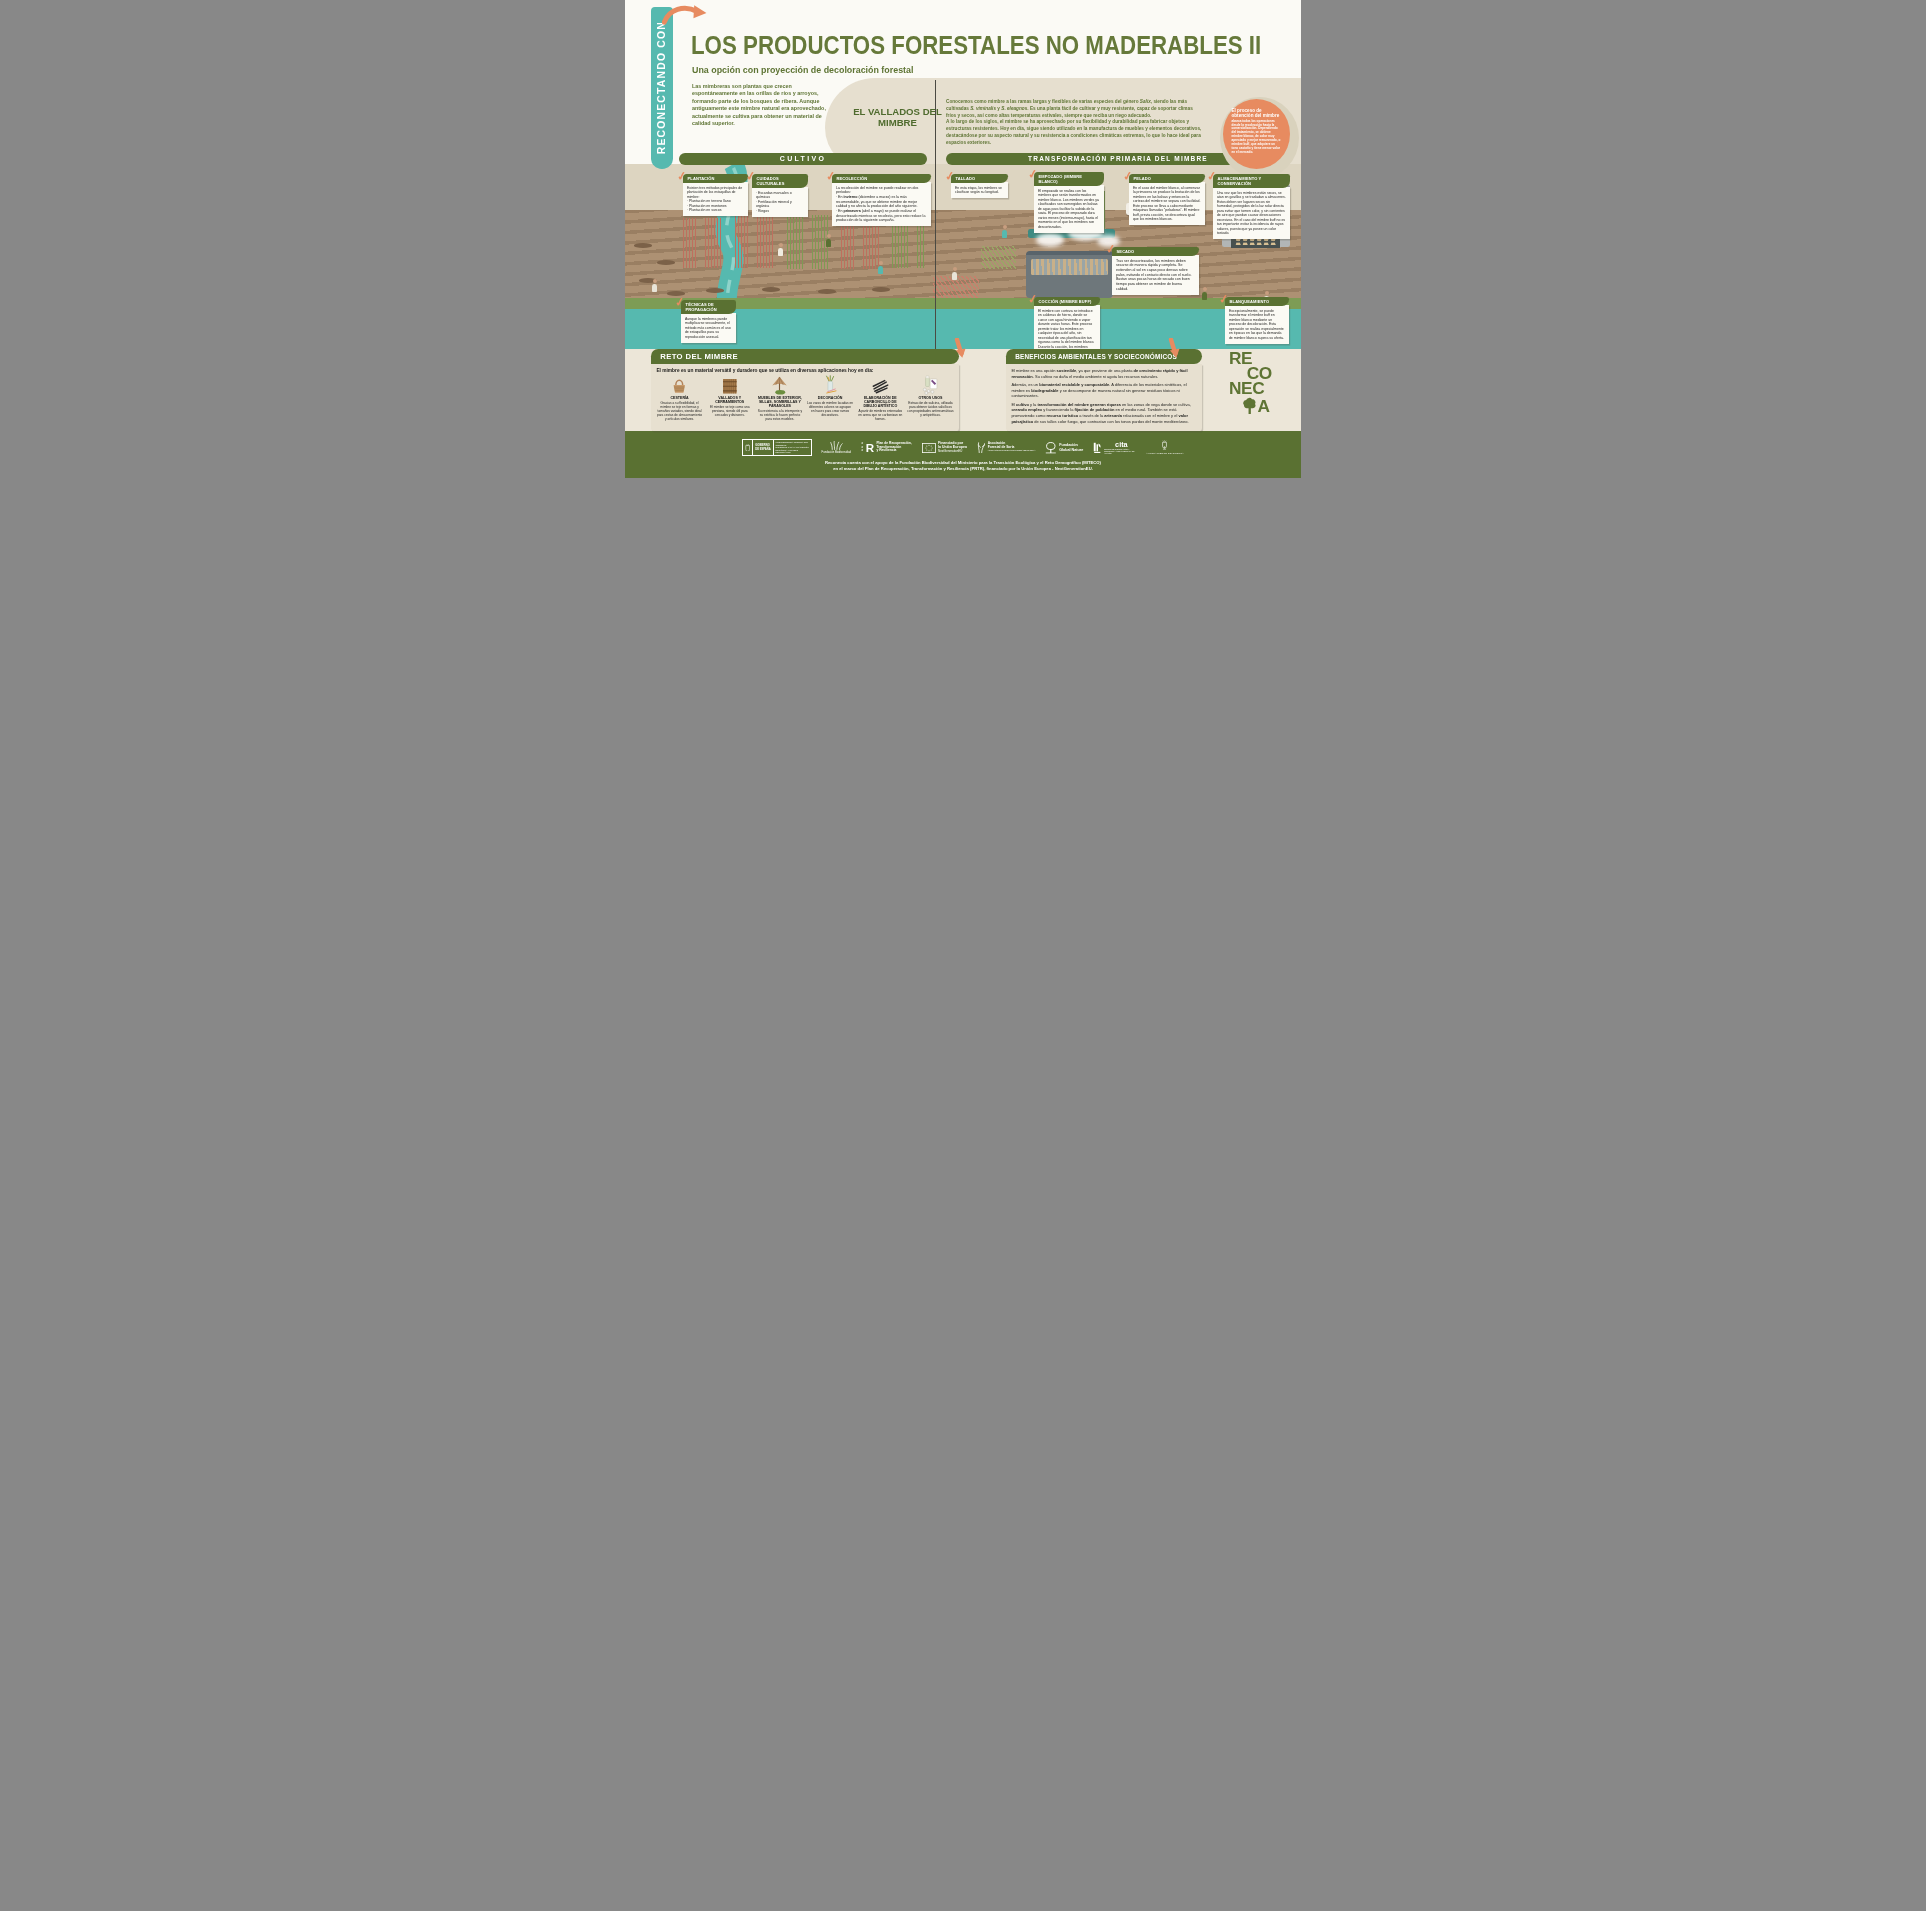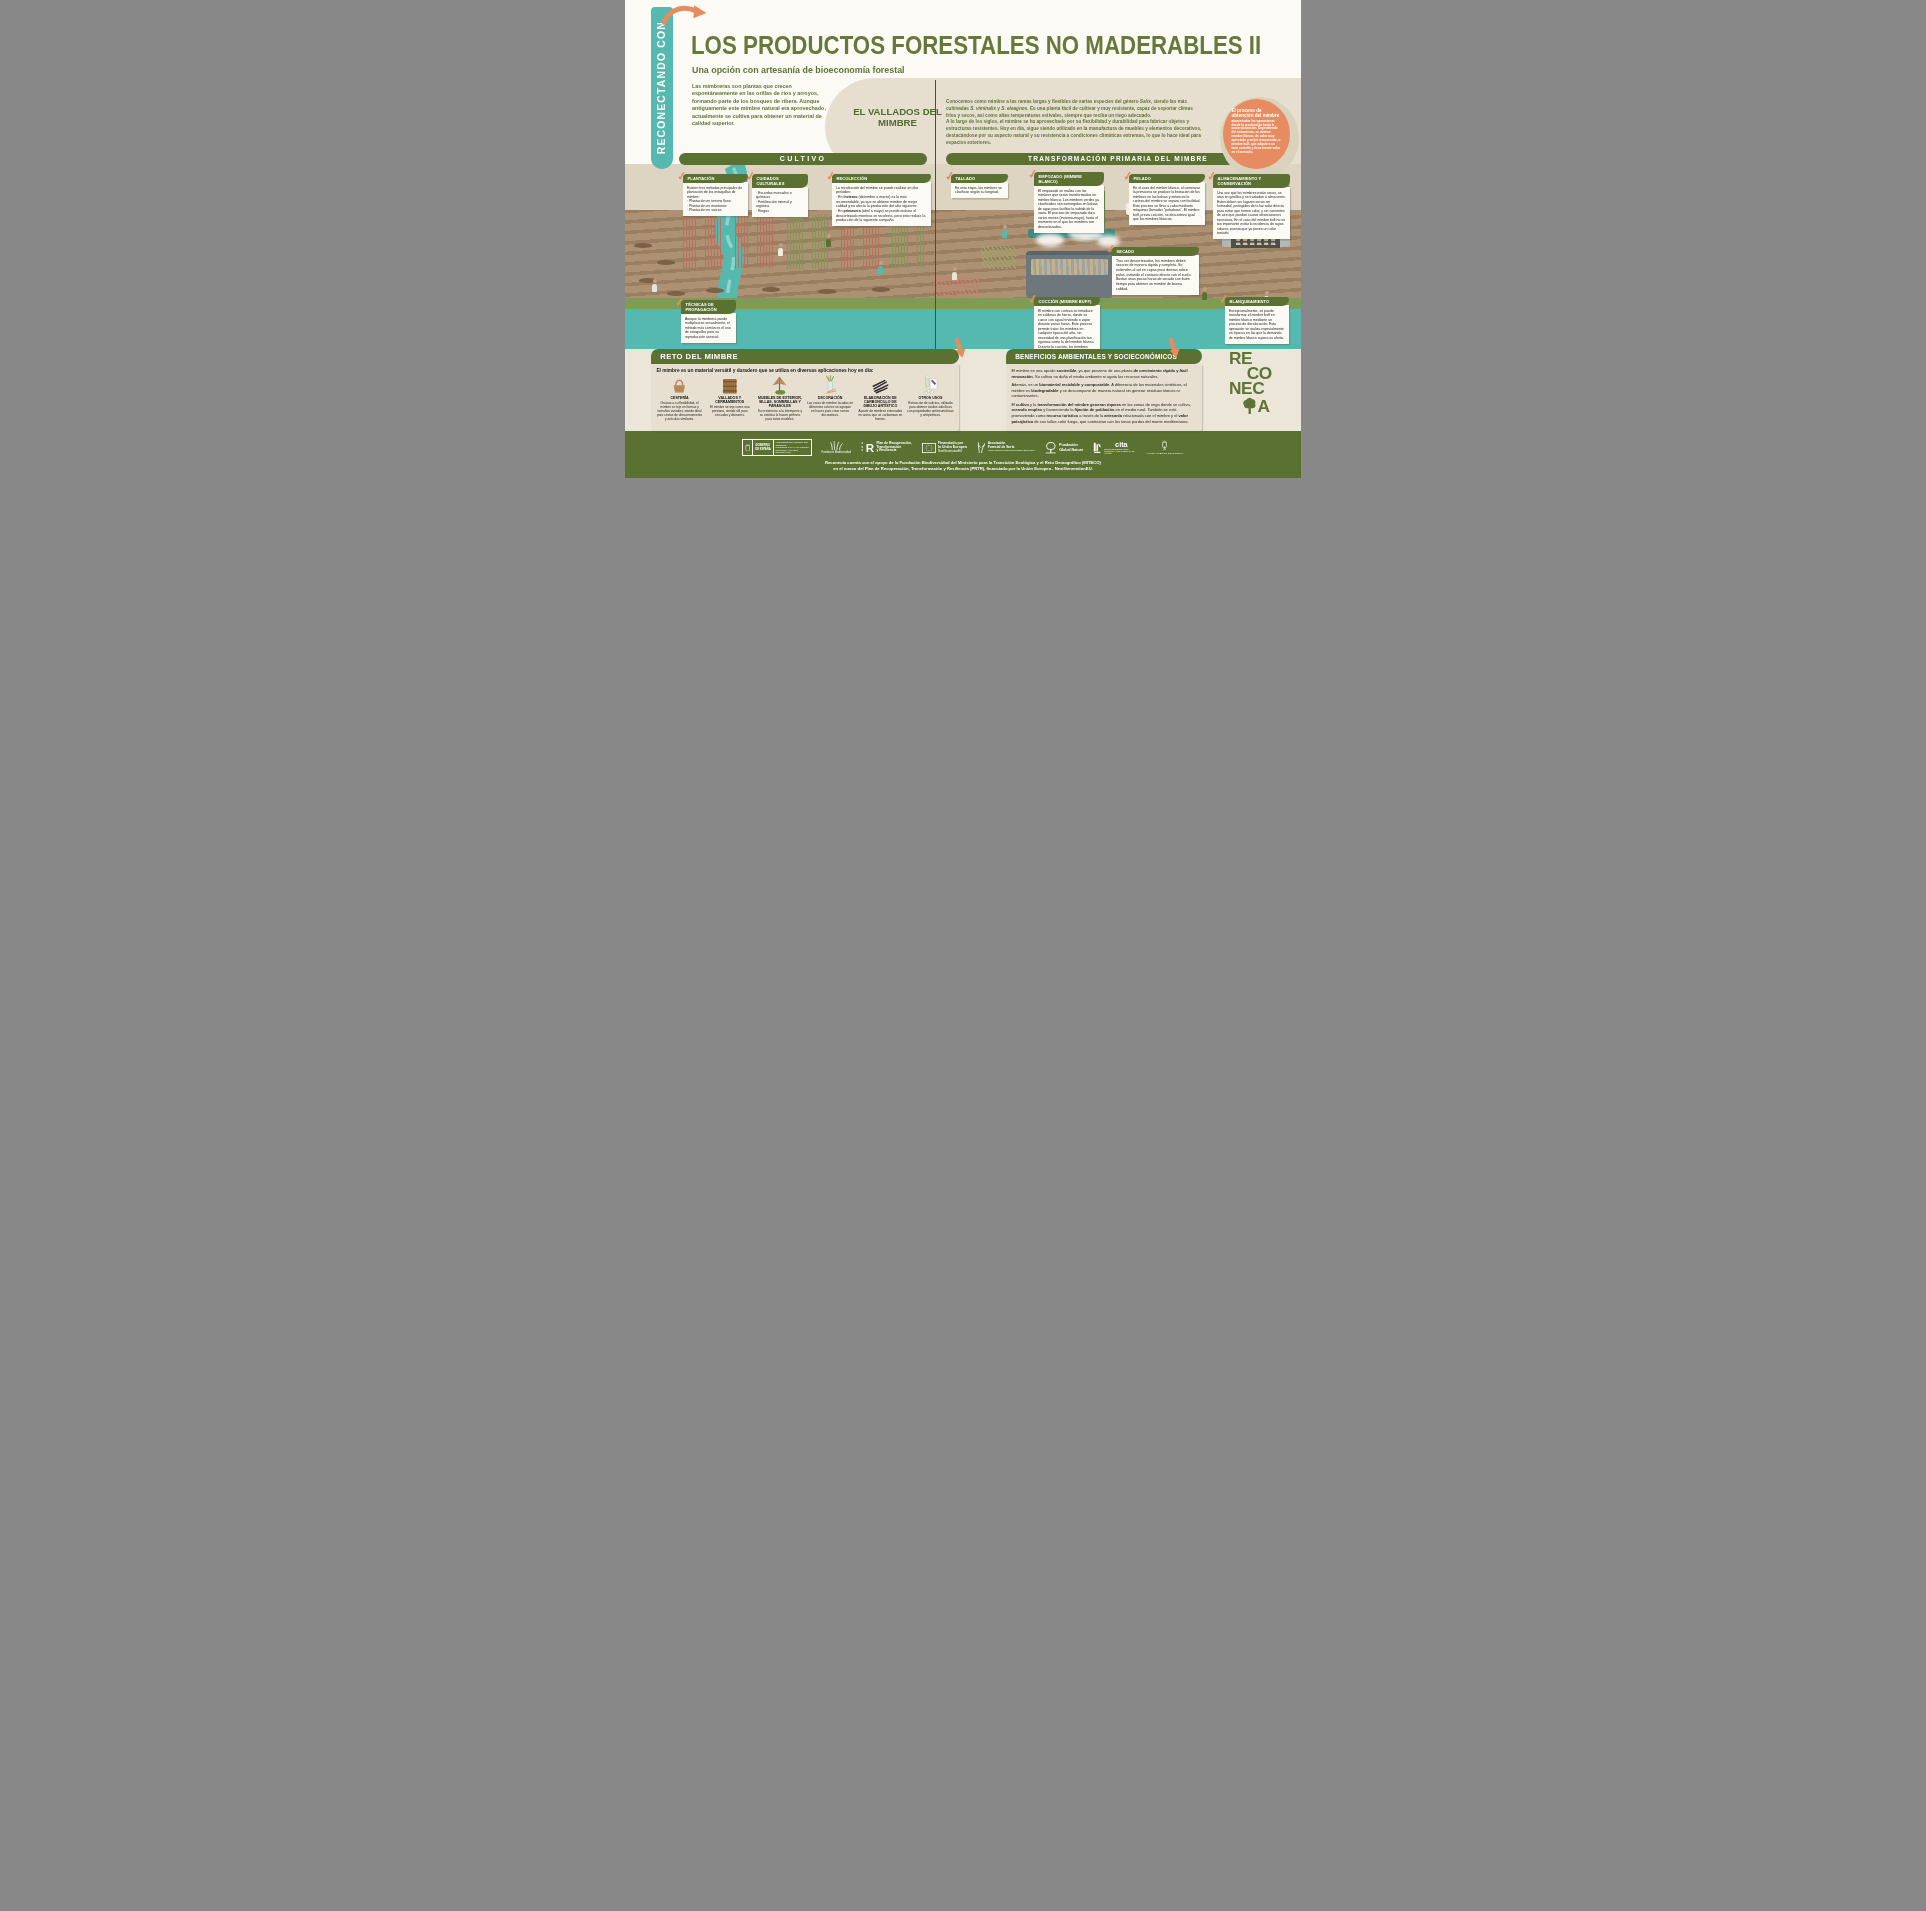--- a/index.html
+++ b/index.html
@@ -219,21 +219,21 @@
   </div>
 
   <div class="sidebar">
     <span>RECONECTANDO CON</span>
   </div>
   <svg class="top-arrow" viewBox="0 0 120 64">
     <path d="M6,52 C18,18 58,6 92,24" stroke="#e78b60" stroke-width="13" fill="none" stroke-linecap="round"></path>
     <path d="M84,8 L116,28 L82,42 Z" fill="#e78b60"></path>
   </svg>
   <div class="title">LOS PRODUCTOS FORESTALES NO MADERABLES II</div>
-  <div class="subtitle">Una opción con artesanía de bioeconomía forestal</div>
+  <div class="subtitle">Una opción con proyección de decoloración forestal</div>
   <div class="intro">Las mimbreras son plantas que crecen espontáneamente en las orillas de ríos y arroyos, formando parte de los bosques de ribera. Aunque antiguamente este mimbre natural era aprovechado, actualmente se cultiva para obtener un material de calidad superior.</div>
   <div class="section-title">EL VALLADOS DEL MIMBRE</div>
   <div class="lead">Conocemos como mimbre a las ramas largas y flexibles de varias especies del género <span style="font-style: italic;">Salix</span>, siendo las más cultivadas <span style="font-style: italic;">S. viminalis</span> y <span style="font-style: italic;">S. eleagnos</span>. Es una planta fácil de cultivar y muy resistente, capaz de soportar climas fríos y secos, así como altas temperaturas estivales, siempre que reciba un riego adecuado.
 A lo largo de los siglos, el mimbre se ha aprovechado por su flexibilidad y durabilidad para fabricar objetos y estructuras resistentes. Hoy en día, sigue siendo utilizado en la manufactura de muebles y elementos decorativos, destacándose por su aspecto natural y su resistencia a condiciones climáticas extremas, lo que lo hace ideal para espacios exteriores.</div>
 
   <div class="ring"></div>
   <div class="bubble">
     <div class="b-title">El proceso de obtención del mimbre</div>
     <div class="b-body">abarca todas las operaciones desde la recolección hasta la comercialización. Dependiendo del tratamiento, se obtiene mimbre blanco, de color muy apreciado y mejor remunerado, o mimbre buff, que adquiere un tono castaño y tiene menor valor en el mercado.</div>
   </div>

